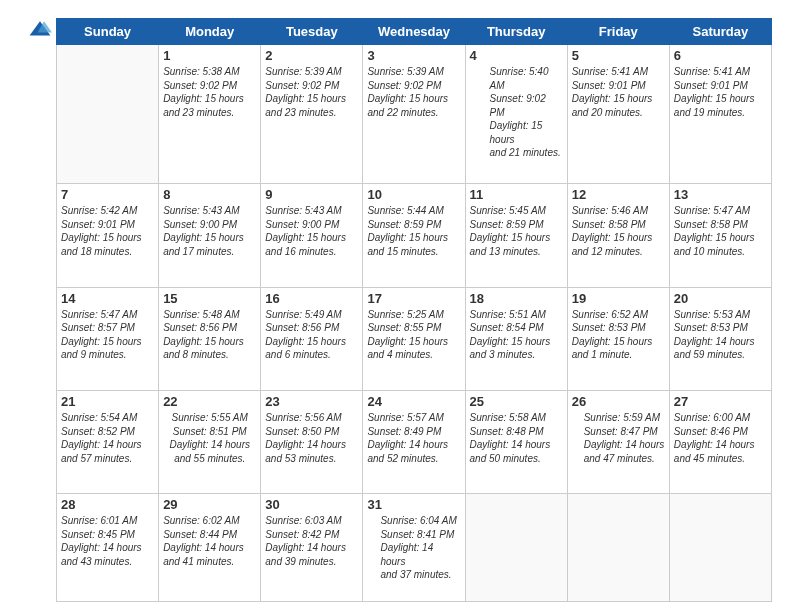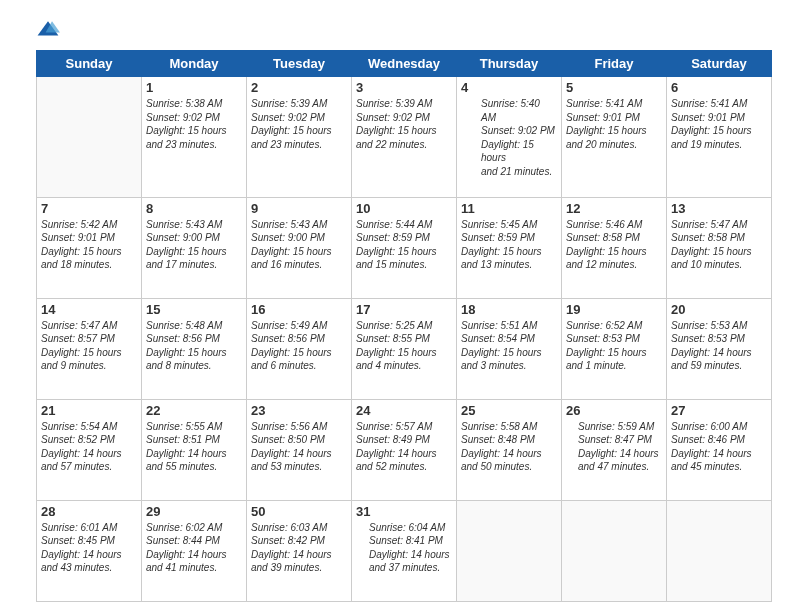--- a/index.html
+++ b/index.html
@@ -6,23 +6,23 @@
     body {
       font-family: Arial, sans-serif;
       background: #fff;
       width: 792px;
       height: 612px;
       overflow: hidden;
     }
     .page {
       width: 792px;
       height: 612px;
-      padding: 18px 20px 10px 36px;
+      padding: 18px 20px 10px 28px;
       display: flex;
-      flex-direction: column;
+      flex-direction: row;
     }
     .header {
       display: flex;
       justify-content: space-between;
       align-items: flex-start;
       margin-bottom: 8px;
     }
     .logo {
       display: flex;
       align-items: center;
@@ -289,21 +289,21 @@
         <tr>
           <td>
             <span class="day-number">21</span>
             <div class="day-info" style="white-space: pre-line;">Sunrise: 5:54 AM
 Sunset: 8:52 PM
 Daylight: 14 hours
 and 57 minutes.</div>
           </td>
           <td>
             <span class="day-number">22</span>
-            <div class="day-info" style="white-space: pre-line;">Sunrise: 5:55 AM
+            <div class="day-info" style="white-space: pre-line; text-align: center;">Sunrise: 5:55 AM
 Sunset: 8:51 PM
 Daylight: 14 hours
 and 55 minutes.</div>
           </td>
           <td>
             <span class="day-number">23</span>
             <div class="day-info" style="white-space: pre-line;">Sunrise: 5:56 AM
 Sunset: 8:50 PM
 Daylight: 14 hours
 and 53 minutes.</div>
@@ -346,21 +346,21 @@
 and 43 minutes.</div>
           </td>
           <td>
             <span class="day-number">29</span>
             <div class="day-info" style="white-space: pre-line;">Sunrise: 6:02 AM
 Sunset: 8:44 PM
 Daylight: 14 hours
 and 41 minutes.</div>
           </td>
           <td>
-            <span class="day-number">50</span>
+            <span class="day-number">30</span>
             <div class="day-info" style="white-space: pre-line;">Sunrise: 6:03 AM
 Sunset: 8:42 PM
 Daylight: 14 hours
 and 39 minutes.</div>
           </td>
           <td>
             <span class="day-number">31</span>
             <div class="day-info" style="white-space: pre-line; margin-left: 13px;">Sunrise: 6:04 AM
 Sunset: 8:41 PM
 Daylight: 14 hours

